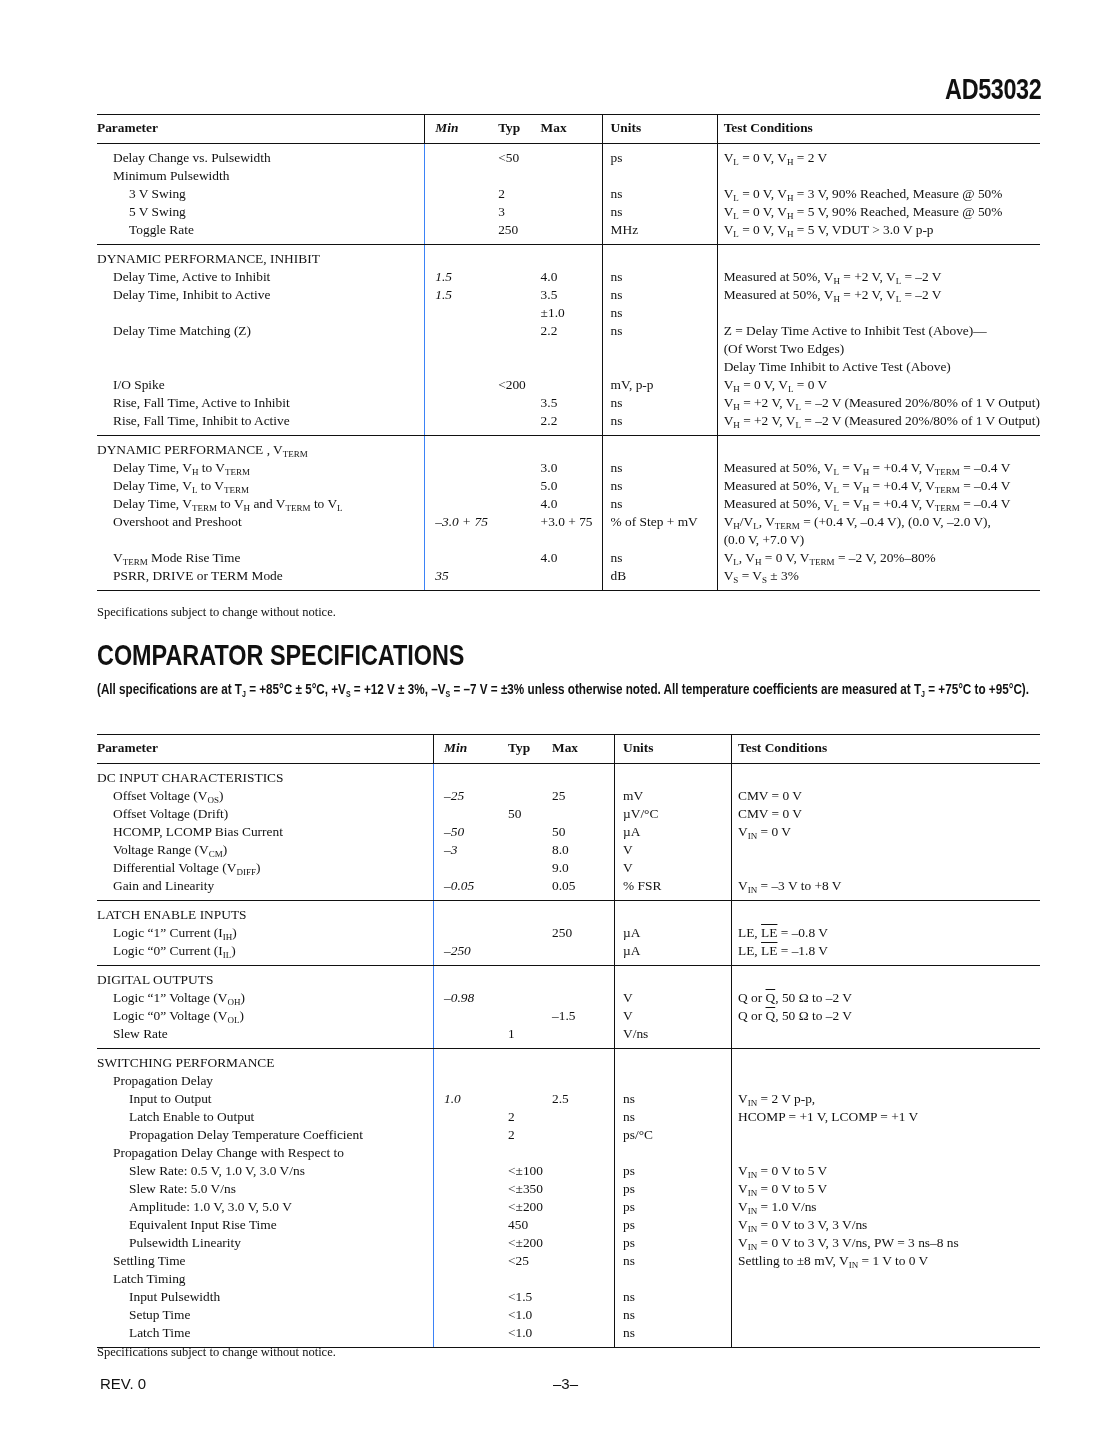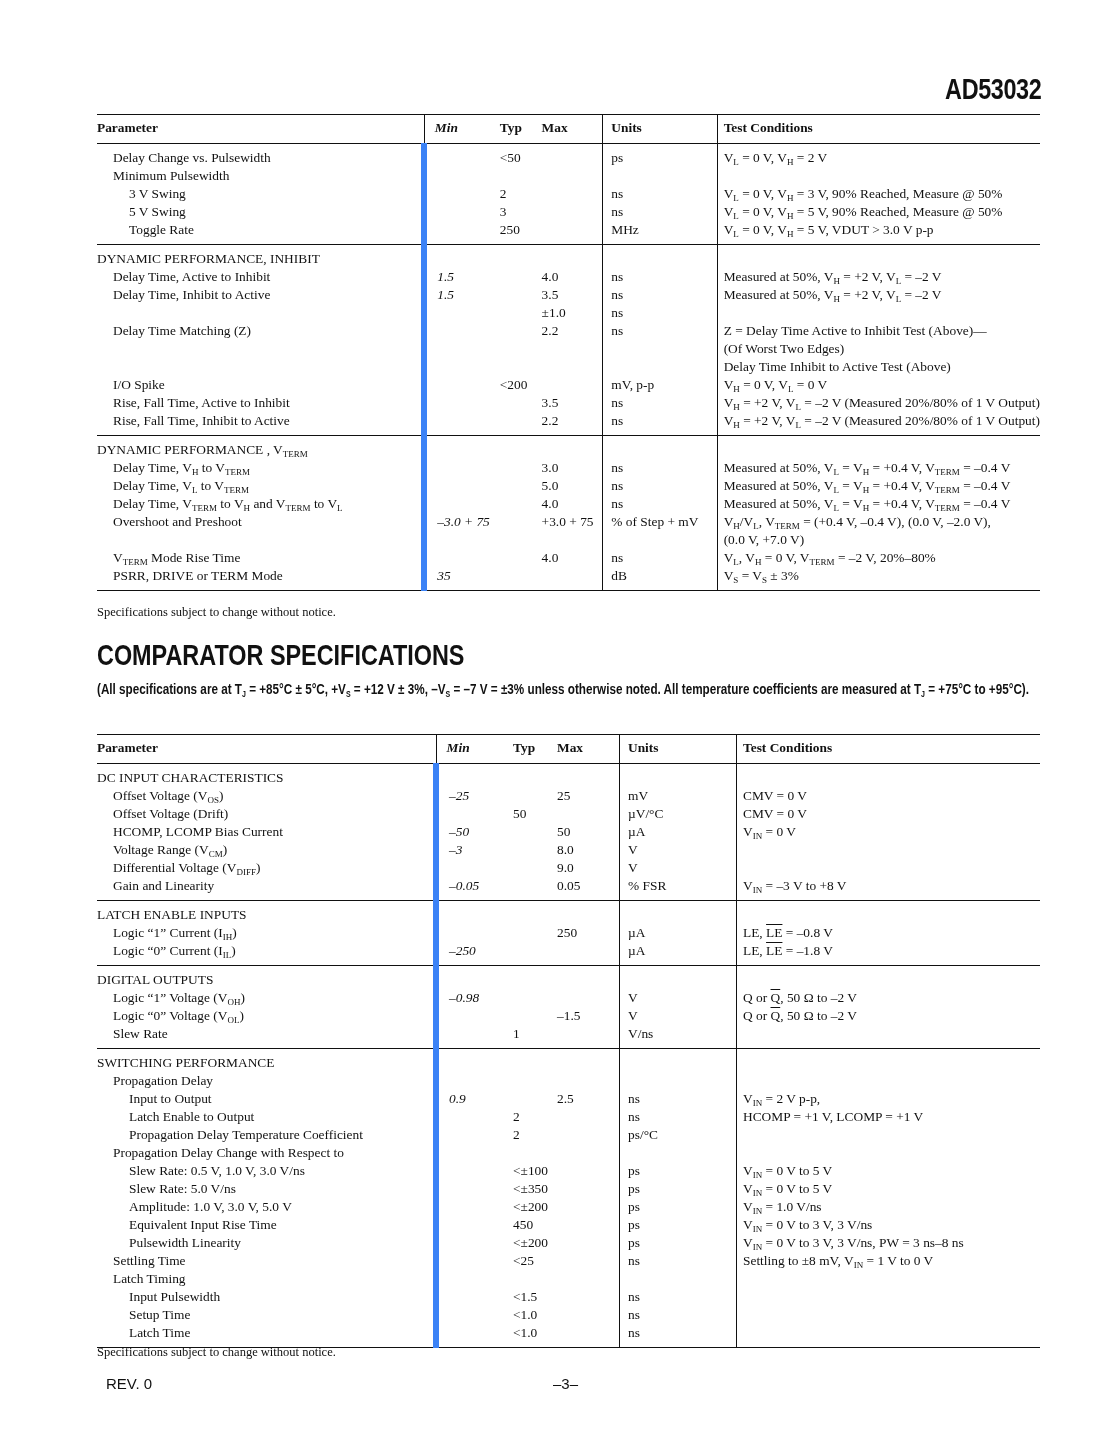--- a/index.html
+++ b/index.html
@@ -11,34 +11,34 @@
   table.spec th { text-align: left; font-weight: bold; padding: 4px 0 6px 0; border-top: 1.5px solid #111; border-bottom: 1px solid #111; margin-top: 44px; }
   table.spec td { padding: 0; vertical-align: top; white-space: nowrap; }
   .c-param { width: 304px; }
   .c-min { width: 64px; padding-left: 10px !important; font-style: italic; }
   .c-typ { width: 44px; }
   .c-max { width: 62px; }
   .c-units { width: 108px; padding-left: 8px !important; border-left: 1px solid #111; }
   .c-cond { padding-left: 6px !important; border-left: 1px solid #111; }
   th.c-units, th.c-cond { border-left: 1px solid #111; }
   th.c-min { border-left: 1px solid #111; }
-  td.c-min { border-left: 6px solid #3b82f6; }
+  td.c-min { border-left: 1px solid #3b82f6; }
   tr.grp td { padding-top: 5px; }
   tr.endgrp td { padding-bottom: 5px; border-bottom: 1px solid #111; }
   tr.lastgrp td { padding-bottom: 5px; border-bottom: 1.5px solid #111; }
   .i1 { padding-left: 16px !important; }
   .i2 { padding-left: 32px !important; }
   sub { font-size: 9px; vertical-align: -3px; line-height: 0; }
   .ol { text-decoration: overline; }
   .note { position: absolute; left: 97px; font-size: 12.5px; }
   .h2 { position: absolute; left: 97px; top: 638px; font-family: "Liberation Sans", "DejaVu Sans", sans-serif; font-weight: bold;
         font-size: 30px; transform: scaleX(0.78); transform-origin: left center; white-space: nowrap; }
   .sub-h { position: absolute; left: 97px; top: 678px; width: 1210px; font-family: "Liberation Sans", "DejaVu Sans", sans-serif;
            font-weight: bold; font-size: 15px; line-height: 21px; transform: scaleX(0.78); transform-origin: left top; }
-  .footer-rev { position: absolute; left: 106px; top: 1375px; font-family: "Liberation Sans", "DejaVu Sans", sans-serif; font-size: 15px; }
+  .footer-rev { position: absolute; left: 100px; top: 1375px; font-family: "Liberation Sans", "DejaVu Sans", sans-serif; font-size: 15px; }
   .footer-page { position: absolute; left: 553px; top: 1375px; font-family: "Liberation Sans", "DejaVu Sans", sans-serif; font-size: 15px; }
 </style>
 </head>
 <body>
 
 <div class="part">AD53032</div>
 
 <table class="spec" id="t1" style="top:114px;">
   <thead>
     <tr>
@@ -377,21 +377,21 @@
       <tr>
         <td class="c-param i1">Propagation Delay</td>
         <td class="c-min"></td>
         <td class="c-typ"></td>
         <td class="c-max"></td>
         <td class="c-units"></td>
         <td class="c-cond"></td>
       </tr>
       <tr>
         <td class="c-param i2">Input to Output</td>
-        <td class="c-min">0.9</td>
+        <td class="c-min">1.0</td>
         <td class="c-typ"></td>
         <td class="c-max">2.5</td>
         <td class="c-units">ns</td>
         <td class="c-cond">V<sub>IN</sub> = 2 V p-p,</td>
       </tr>
       <tr>
         <td class="c-param i2">Latch Enable to Output</td>
         <td class="c-min"></td>
         <td class="c-typ">2</td>
         <td class="c-max"></td>

